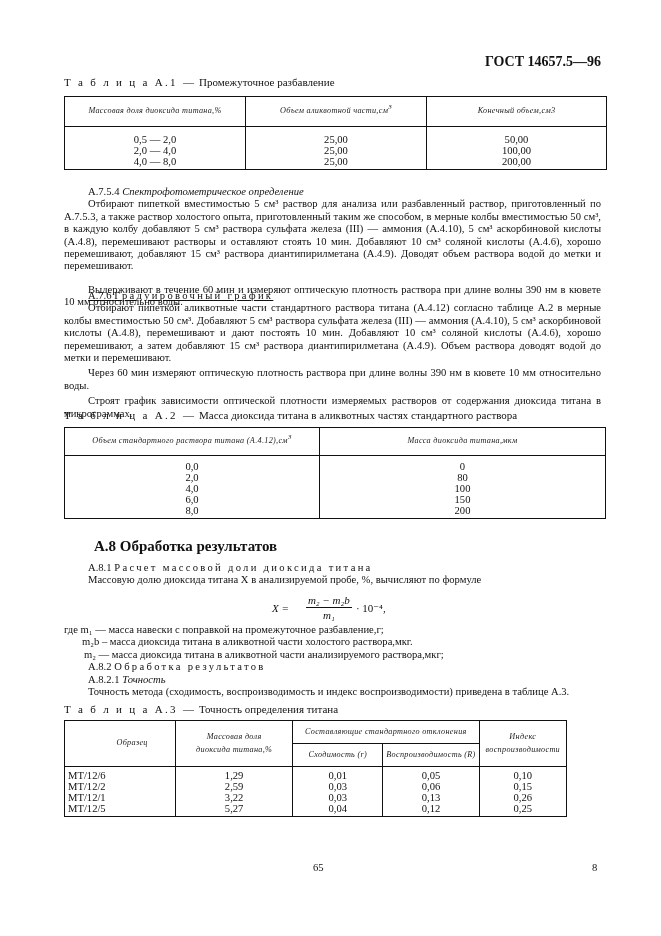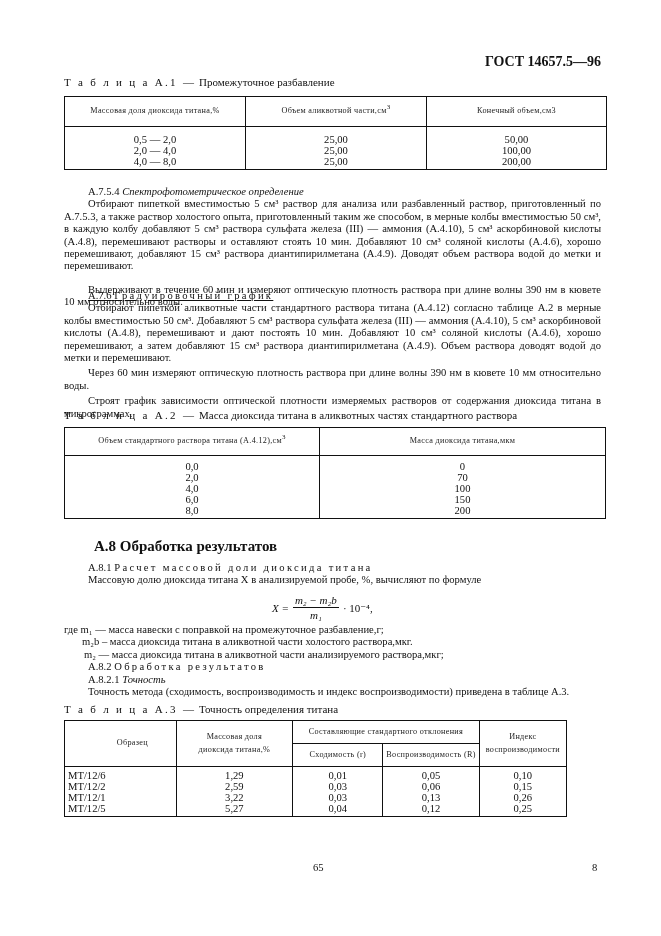--- a/index.html
+++ b/index.html
@@ -8,30 +8,30 @@
     font-family: "Liberation Serif", "DejaVu Serif", serif;
     color: #111; font-size: 10.6px; line-height: 12.4px;
   }
   .abs { position: absolute; }
   .std { left: 64px; width: 537px; }
   .header-gost { right: 60px; top: 56px; font-weight: bold; font-size: 14px; }
   .caption { font-size: 11px; }
   .spaced { letter-spacing: 2.3px; }
   table { border-collapse: collapse; position: absolute; }
   td, th { border: 1.4px solid #111; padding: 0; text-align: center; vertical-align: middle; }
-  th { font-weight: normal; font-size: 8.2px; letter-spacing: 0.3px; color: #222; }
+  th { font-weight: normal; font-size: 8.2px; letter-spacing: 0.3px; color: #222; font-style: italic; }
   td.data { vertical-align: top; padding-top: 7px; padding-bottom: 2px; font-size: 10.6px; line-height: 11px; }
   .row { display: block; }
   p { margin: 0; }
   .indent { text-indent: 24px; }
   .justify { text-align: justify; }
   .ital { font-style: italic; }
   sup { font-size: 7px; line-height: 0; vertical-align: 4px; }
   .formula { left: 272px; top: 594px; font-size: 11px; display: flex; align-items: center; gap: 4px; }
-  .frac { display: inline-flex; flex-direction: column; align-items: center; font-style: italic; }
+  .frac { display: inline-flex; flex-direction: column; align-items: center; font-style: italic; margin-left: 13px; }
   .frac .num { border-bottom: 1px solid #111; padding: 0 2px 1px 2px; }
   .frac .den { padding-top: 1px; }
   .pagenum { top: 862px; }
 </style>
 </head>
 <body>
 
 <div class="abs header-gost">ГОСТ 14657.5—96</div>
 
 <div class="abs caption" style="left:64px; top:76px;">
@@ -99,21 +99,21 @@
   <tr>
     <td class="data" style="padding-top:5px;">
       <span class="row">0,0</span>
       <span class="row">2,0</span>
       <span class="row">4,0</span>
       <span class="row">6,0</span>
       <span class="row">8,0</span>
     </td>
     <td class="data" style="padding-top:5px;">
       <span class="row">0</span>
-      <span class="row">70</span>
+      <span class="row">80</span>
       <span class="row">100</span>
       <span class="row">150</span>
       <span class="row">200</span>
     </td>
   </tr>
 </tbody>
   </table>
 
 <div class="abs" style="left:94px; top:540px; font-weight:bold; font-size:15px;">А.8 Обработка результатов</div>
 

